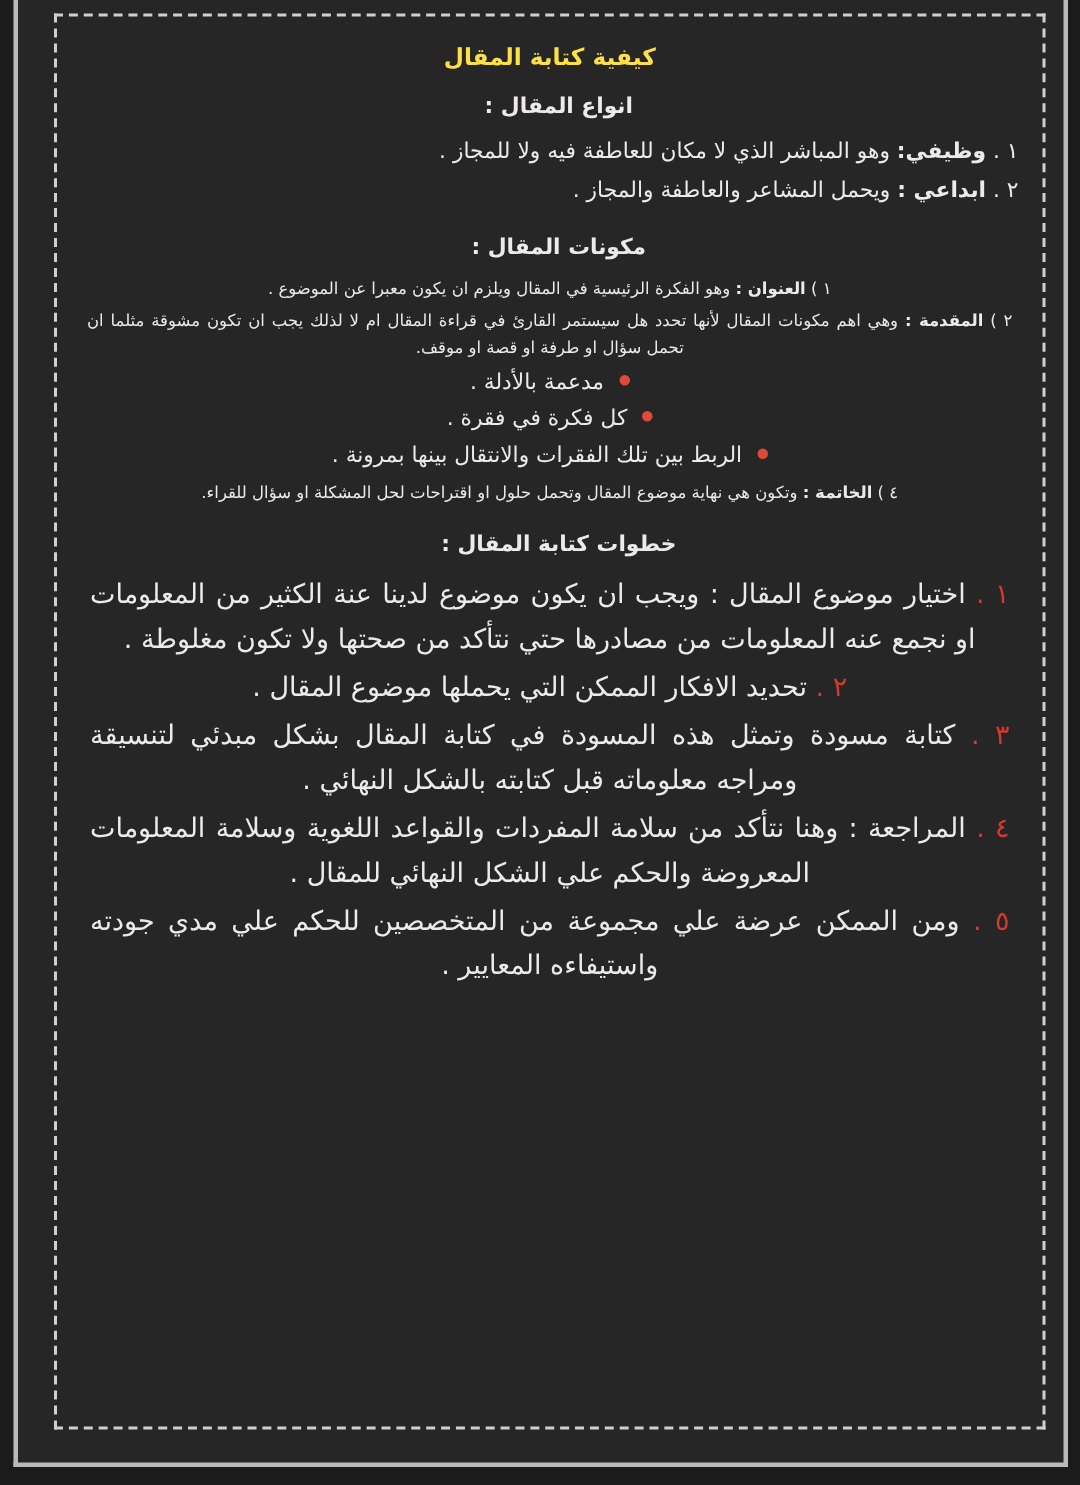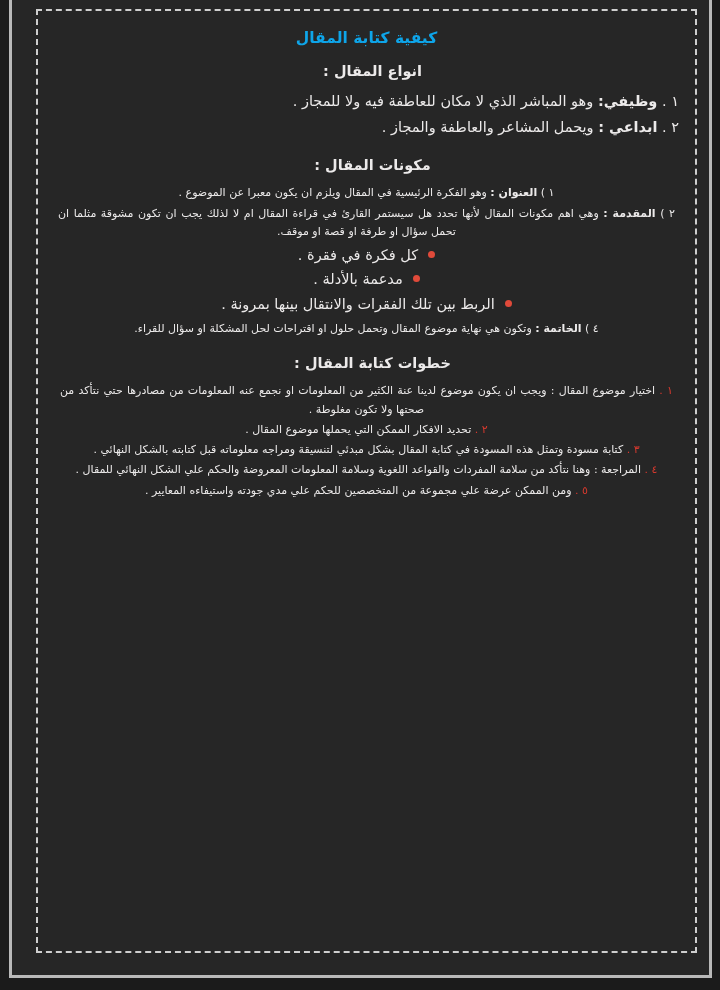--- a/index.html
+++ b/index.html
@@ -120,21 +120,21 @@
     vertical-align: 2px;
     margin-left: 10px;
   }
 
   .steps {
     margin: 0;
     padding: 0;
     list-style: none;
   }
   .steps li {
-    font-size: 11px;
+    font-size: 18px;
     line-height: 1.66;
     margin-bottom: 2px;
     text-align: justify;
     text-align-last: center;
     padding: 0 6px;
   }
   .steps .num {
     color: #d6392e;
     font-weight: normal;
   }
@@ -142,21 +142,21 @@
   b, .b { font-weight: bold; }
   .spacer-md { height: 15px; }
 </style>
 </head>
 <body style="background: rgb(27, 27, 27);">
 
 <div id="page" style="background: rgb(38, 38, 38);">
   <div id="frame">
     <div id="content" style="color: rgb(236, 234, 234);">
 
-      <div class="doc-title" style="color: #0ea5e9;">كيفية كتابة المقال</div>
+      <div class="doc-title" style="color: #fde047;">كيفية كتابة المقال</div>
 
 
       <div class="section-head">انواع المقال :</div>
 
       <p class="type-line">
         <span>١ .</span>
         <b class="b">وظيفي:</b><span> وهو المباشر الذي لا مكان للعاطفة فيه ولا للمجاز .</span>
       </p>
       <p class="type-line">
         <span>٢ .</span>
@@ -171,24 +171,24 @@
         <span>١ )</span>
         <b class="b">العنوان :</b><span> وهو الفكرة الرئيسية في المقال ويلزم ان يكون معبرا عن الموضوع .</span>
       </p>
       <p class="comp-line">
         <span>٢ )</span>
         <b class="b">المقدمة :</b><span> وهي اهم مكونات المقال لأنها تحدد هل سيستمر القارئ في قراءة المقال ام لا لذلك يجب ان تكون مشوقة مثلما ان تحمل سؤال او طرفة او قصة او موقف.</span>
       </p>
 
       <ul class="bullet-list">
         <li>
+          <span class="bullet-dot" style="background: rgb(224, 74, 58);"></span><span>مدعمة بالأدلة .</span>
+        </li>
+        <li>
           <span class="bullet-dot" style="background: rgb(224, 74, 58);"></span><span>كل فكرة في فقرة .</span>
-        </li>
-        <li>
-          <span class="bullet-dot" style="background: rgb(224, 74, 58);"></span><span>مدعمة بالأدلة .</span>
         </li>
         <li>
           <span class="bullet-dot" style="background: rgb(224, 74, 58);"></span><span>الربط بين تلك الفقرات والانتقال بينها بمرونة .</span>
         </li>
       </ul>
 
       <p class="comp-line">
         <span>٤ )</span>
         <b class="b">الخاتمة :</b><span> وتكون هي نهاية موضوع المقال وتحمل حلول او اقتراحات لحل المشكلة او سؤال للقراء.</span>
       </p>

